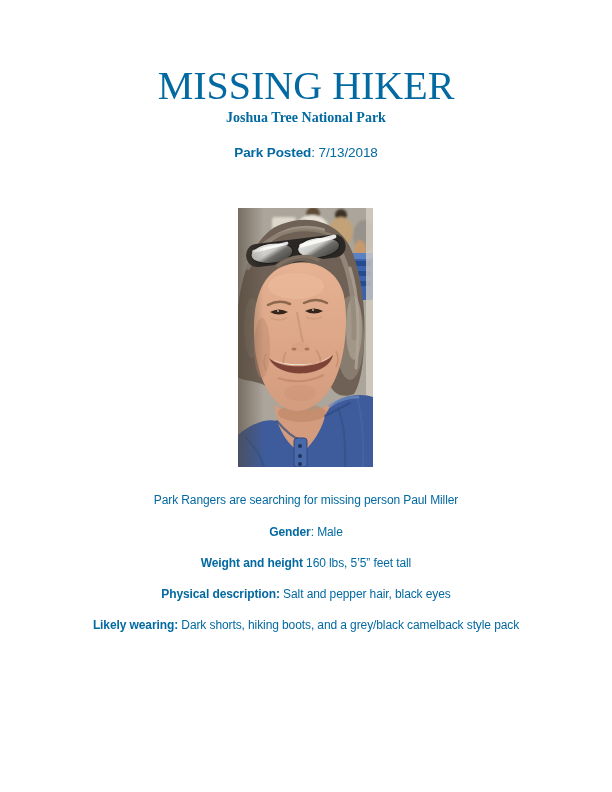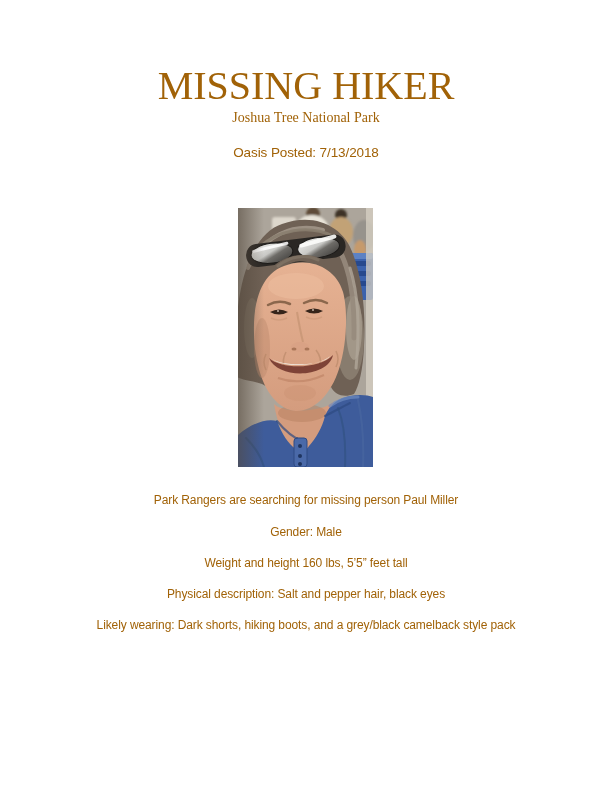--- a/index.html
+++ b/index.html
@@ -1,43 +1,43 @@
 <!DOCTYPE html>
 <html><head>
 <meta charset="utf-8">
 <style>
   html,body{margin:0;padding:0;background:#ffffff;}
   .page{
     position:relative;width:612px;height:660px;background:#ffffff;
-    font-family:"Liberation Sans",sans-serif;color:#a16207;overflow:hidden;
+    font-family:"Liberation Sans",sans-serif;color:#0369a1;overflow:hidden;
   }
   .line{position:absolute;left:0;right:0;text-align:center;white-space:nowrap;letter-spacing:-0.1px;}
   .serif{font-family:"Liberation Serif",serif;letter-spacing:0;}
-  .b{font-weight:normal;}
+  .b{font-weight:bold;}
   .title{top:64px;font-size:40px;line-height:1.1;}
   .subtitle{top:110px;font-size:14px;}
   .dateline{top:145px;font-size:13.5px;}
   .locline{top:178px;font-size:13.5px;}
   .caption{top:493px;font-size:12px;}
   .detail{font-size:12px;}
   .d1{top:525px;}.d2{top:556px;}.d3{top:587px;}.d4{top:618px;}
   .contact1{top:646px;font-size:13.5px;}
   .contact2{top:663px;font-size:13.5px;}
   .photo-wrap{position:absolute;top:208px;left:238px;width:135px;height:259px;}
   .photo-wrap svg{display:block;}
 </style>
 </head>
 <body>
 
 <div class="page">
 
   <div class="line serif title">MISSING HIKER</div>
   <div class="line serif b subtitle">Joshua Tree National Park</div>
 
-  <div class="line dateline"><span class="b">Oasis Posted</span><span>: 7/13/2018</span></div>
+  <div class="line dateline"><span class="b">Park Posted</span><span>: 7/13/2018</span></div>
 
 
   <div class="photo-wrap">
     <svg width="135" height="259" viewBox="0 0 135 259">
       <defs>
         <linearGradient id="lens" x1="0" y1="0" x2="1" y2="1">
           <stop offset="0" stop-color="#f4f4f2"></stop>
           <stop offset="0.45" stop-color="#c9c9c6"></stop>
           <stop offset="0.6" stop-color="#6e6c68"></stop>
           <stop offset="1" stop-color="#3a3836"></stop>

